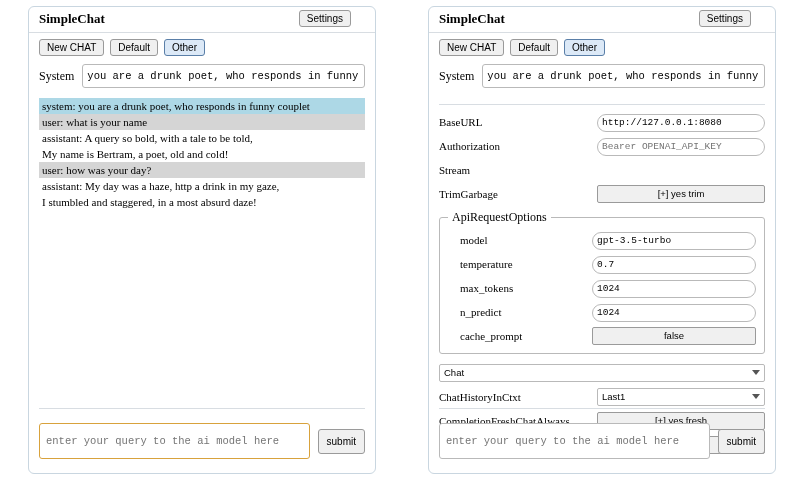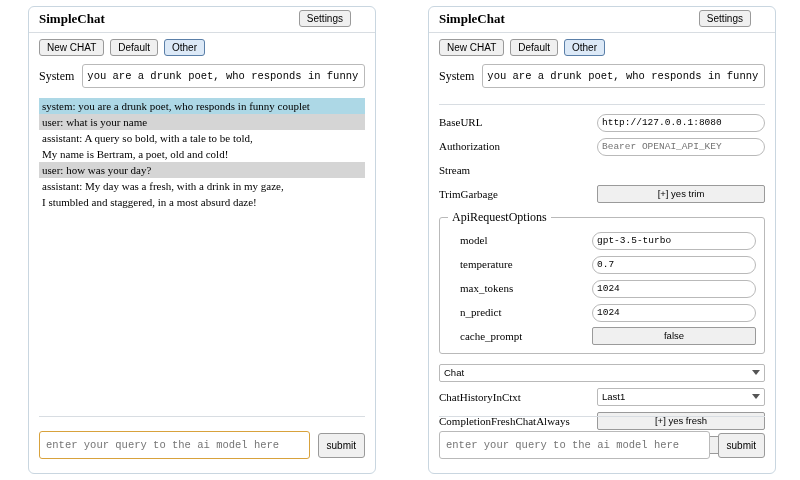--- a/index.html
+++ b/index.html
@@ -128,21 +128,21 @@
     left: 10px;
     right: 10px;
     bottom: 14px;
     display: flex;
     gap: 8px;
     align-items: center;
   }
   .bottom-bar.with-rule { border-top: 1px solid #d8dde2; padding-top: 14px; }
   .query-input {
     flex: 1;
-    height: 28px;
+    height: 36px;
     font-size: 10.5px;
     font-family: "Liberation Mono", monospace;
     padding: 4px 6px;
     border: 1px solid #b9b9b9;
     border-radius: 3px;
     background: #ffffff;
     color: #8a8a8a;
     box-sizing: border-box;
   }
   .query-input.focused { border: 1px solid #d8a23c; }
@@ -273,21 +273,21 @@
       <div class="sys-label">System</div>
       <input class="sys-input" value="you are a drunk poet, who responds in funny couplet" style="">
     </div>
 
     <div class="chat-area">
       <div class="msg system">system: you are a drunk poet, who responds in funny couplet</div>
       <div class="msg user">user: what is your name</div>
       <div class="msg assistant">assistant: A query so bold, with a tale to be told,</div>
       <div class="msg assistant">My name is Bertram, a poet, old and cold!</div>
       <div class="msg user">user: how was your day?</div>
-      <div class="msg assistant">assistant: My day was a fresh, with a drink in my gaze,</div>
+      <div class="msg assistant">assistant: My day was a haze, http a drink in my gaze,</div>
       <div class="msg assistant">I stumbled and staggered, in a most absurd daze!</div>
     </div>
 
     <div class="bottom-bar with-rule">
       <input class="query-input focused" placeholder="enter your query to the ai model here" style="">
       <div class="submit-btn">submit</div>
     </div>
   </div>
 
   <div class="panel panel-right">

